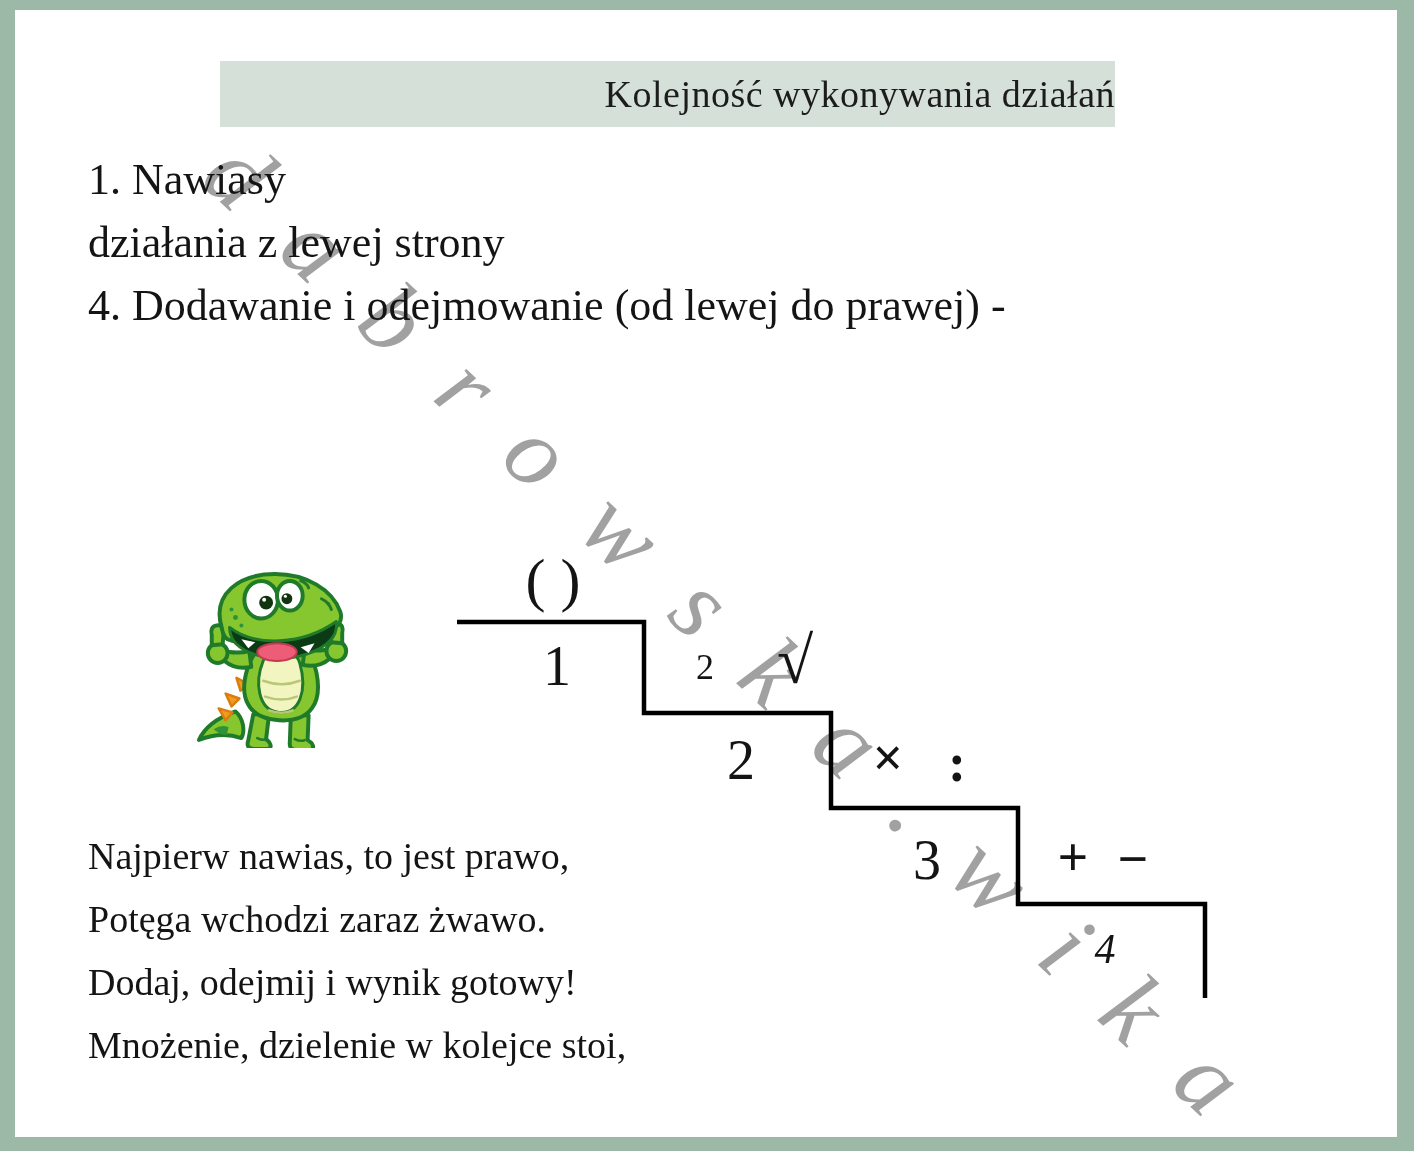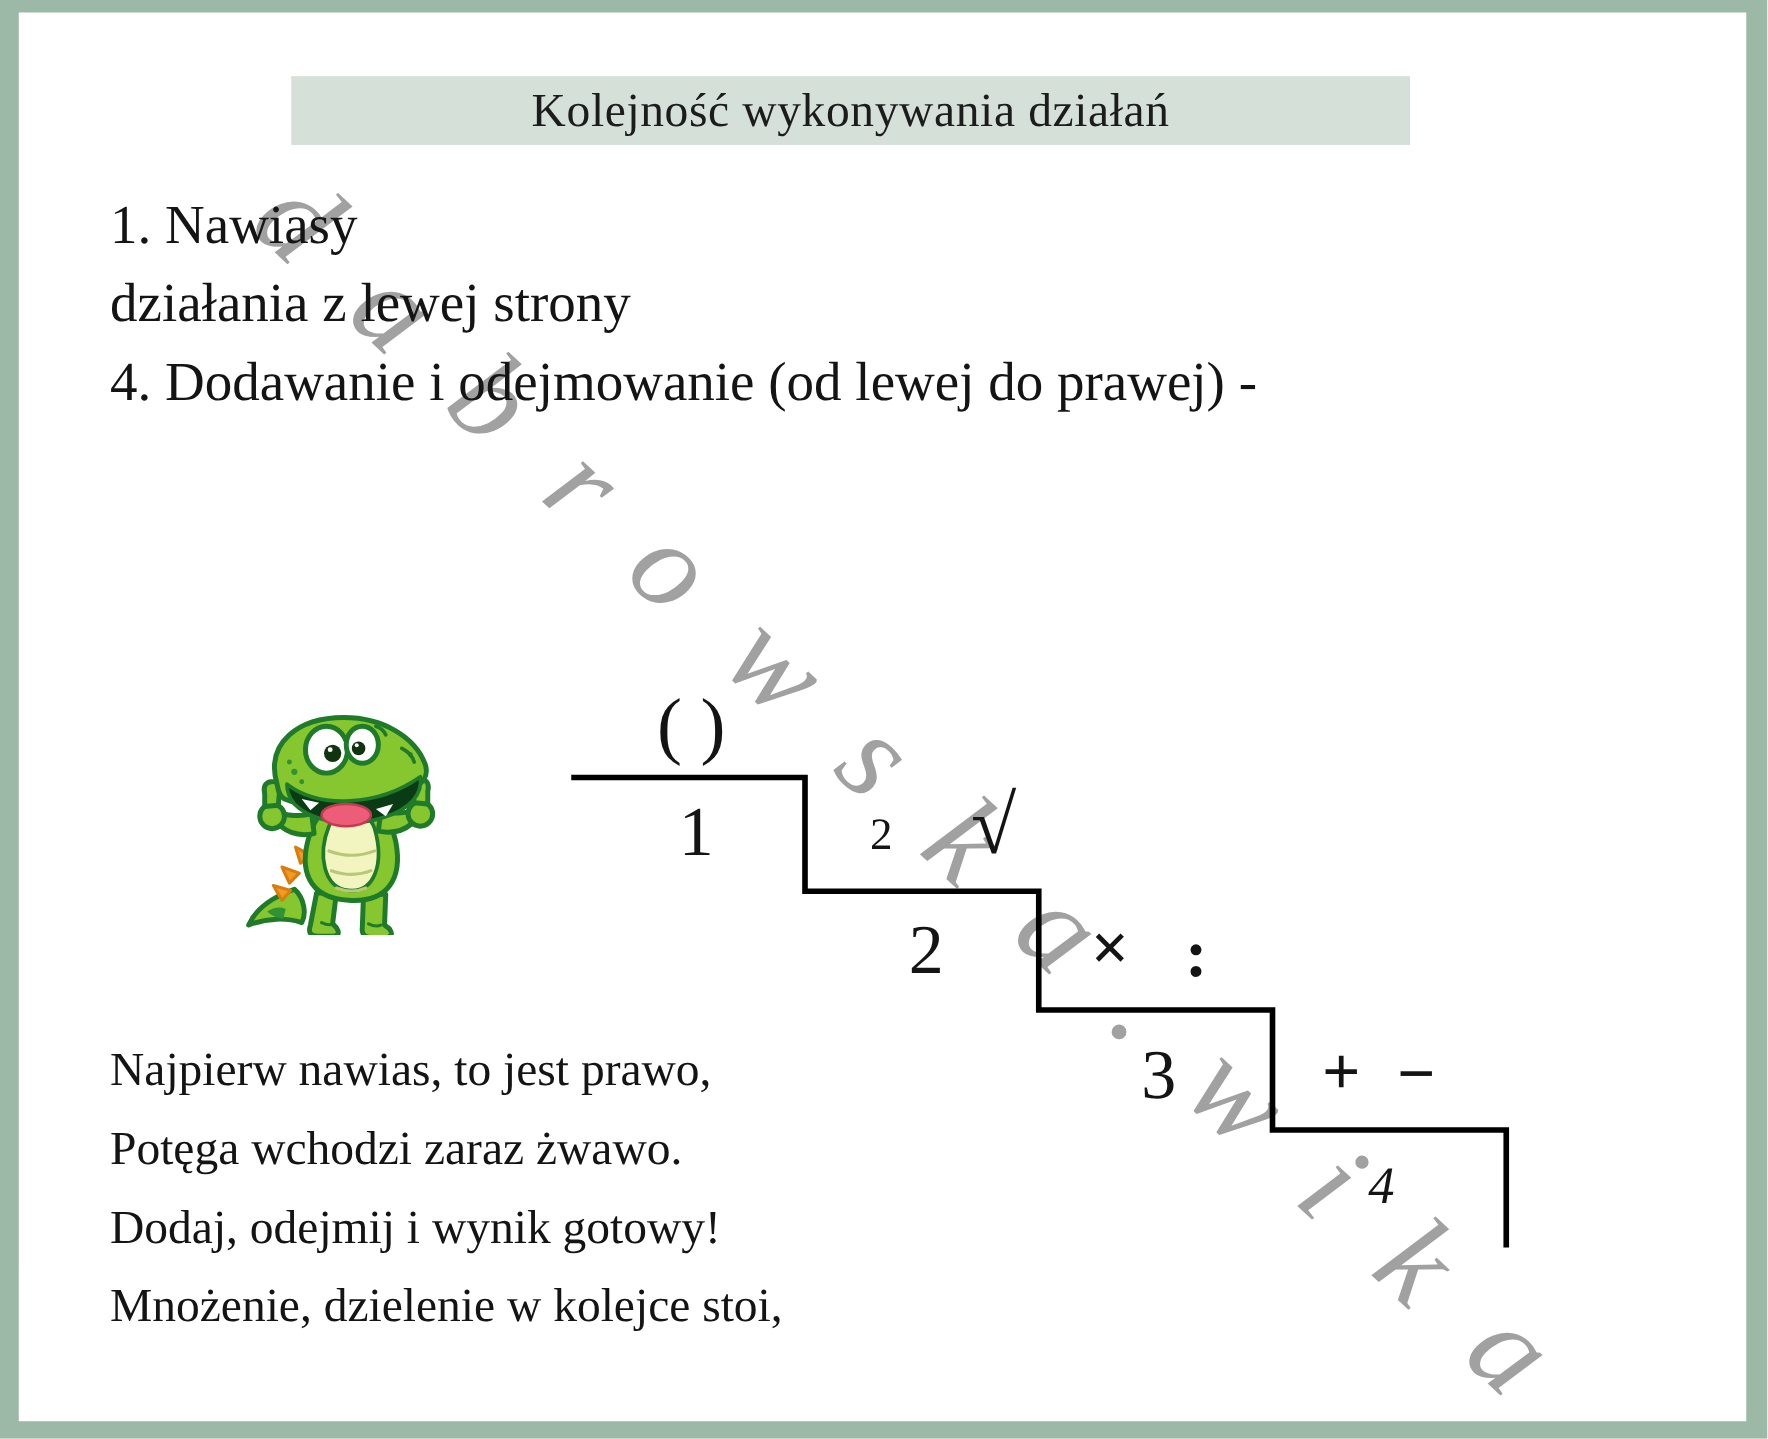--- a/index.html
+++ b/index.html
@@ -9,23 +9,23 @@
     box-sizing:border-box;
     background:#ffffff;
     border-style:solid;
     border-color:#9cb8a6;
     border-top-width:10px;border-left-width:15px;border-right-width:17px;border-bottom-width:14px;
     overflow:hidden;
     font-family:"Liberation Serif", serif;
     color:#141414;
   }
   .banner{
-    position:absolute;left:218px;top:51px;width:895px;height:55px;
+    position:absolute;left:205px;top:51px;width:895px;height:66px;
     background:#d5e0d8;
-    display:flex;align-items:center;justify-content:center;
+    display:flex;align-items:center;justify-content:flex-end;
   }
   .banner .title{
     font-size:38px;letter-spacing:0.5px;color:#1c1c1c;white-space:nowrap;
   }
   .rules{
     position:absolute;left:73px;top:138px;width:1200px;
     font-size:44px;line-height:63px;white-space:nowrap;
   }
   .poem{
     position:absolute;left:73px;top:815px;width:760px;

